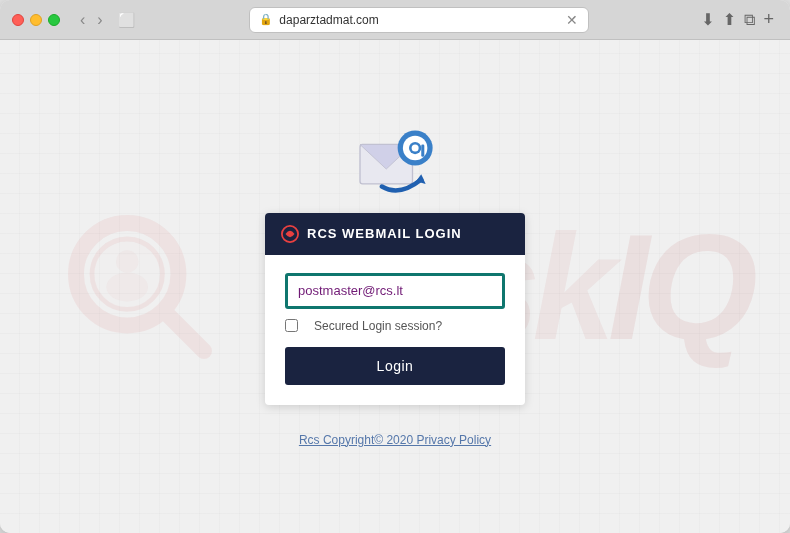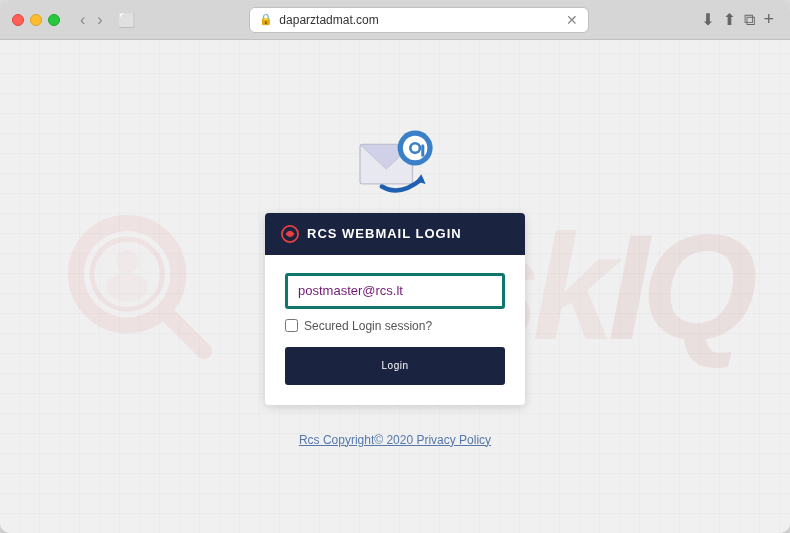--- a/index.html
+++ b/index.html
@@ -242,39 +242,39 @@
       border-color: #e05050;
     }
 
     .form-input.password-field::placeholder {
       color: #999;
     }
 
     .checkbox-row {
       display: flex;
       align-items: flex-start;
-      gap: 6px;
+      gap: 16px;
       font-size: 12px;
       color: #555;
     }
 
     .checkbox-input {
       width: 13px;
       height: 13px;
       cursor: pointer;
     }
 
     .login-btn {
       width: 100%;
       height: 38px;
       background: #1a2340;
       color: white;
       border: none;
       border-radius: 3px;
-      font-size: 10px;
+      font-size: 14px;
       font-weight: 500;
       cursor: pointer;
       letter-spacing: 0.5px;
       margin-top: 4px;
     }
 
     .copyright {
       margin-top: 28px;
       font-size: 12px;
       color: #5577aa;

